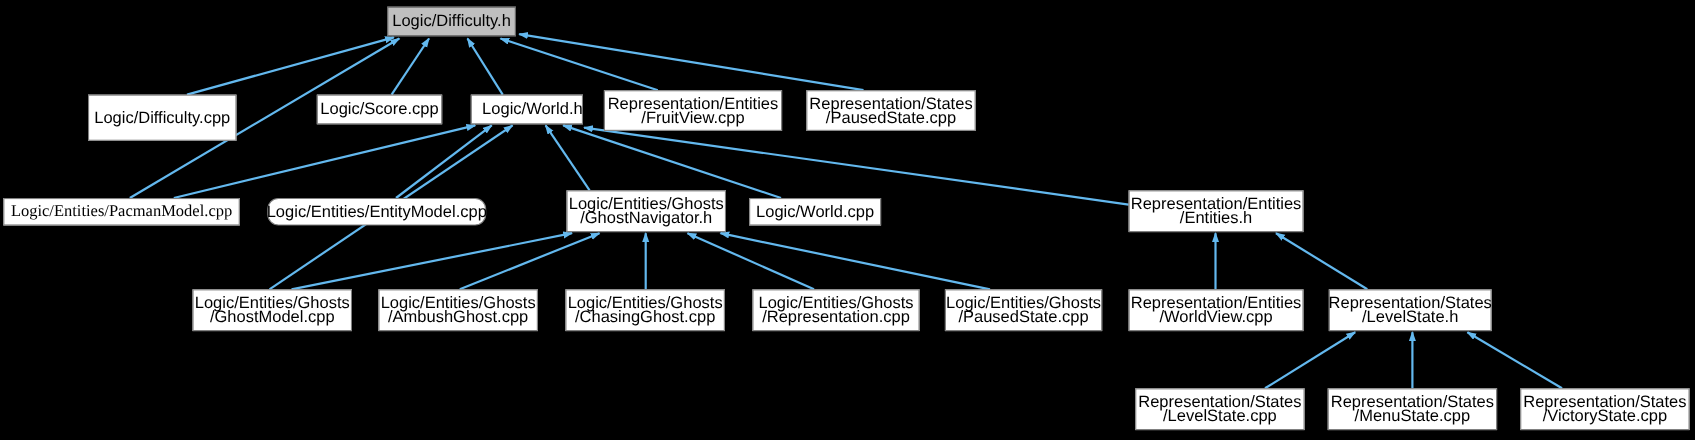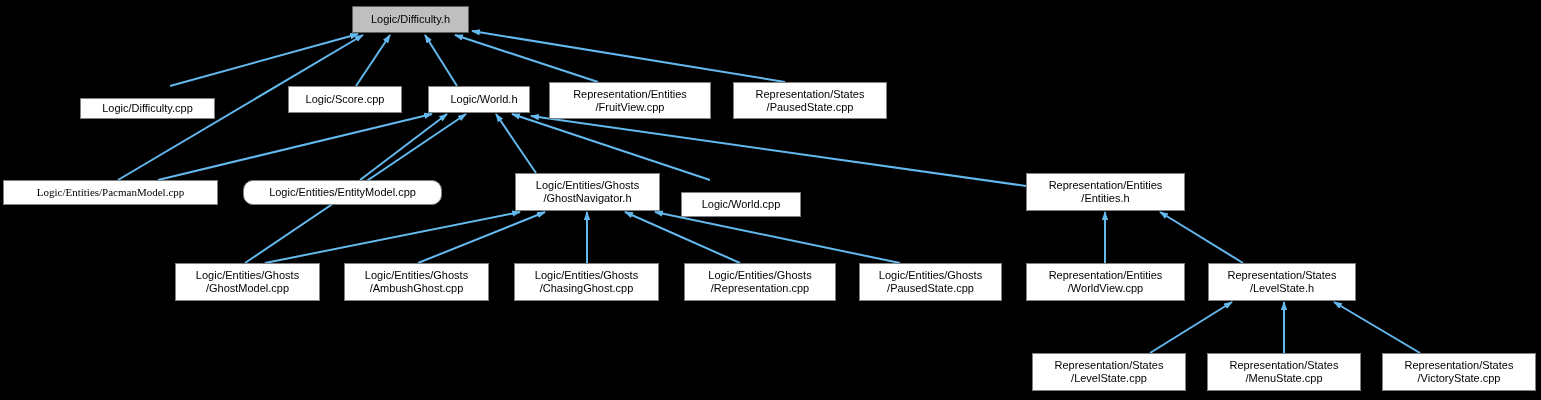--- a/index.html
+++ b/index.html
@@ -26,21 +26,21 @@
     top: 0;
     width: 1541px;
     height: 400px;
   }
   .node {
     position: absolute;
     box-sizing: border-box;
     border: 1px solid #808080;
     background: #ffffff;
     color: #000000;
-    font-size: 11px;
+    font-size: 15px;
     line-height: 13px;
     text-align: center;
     display: flex;
     flex-direction: column;
     align-items: center;
     justify-content: center;
     white-space: pre;
     letter-spacing: 0px;
     z-index: 5;
   }
@@ -82,29 +82,29 @@
         <line x1="900" y1="263" x2="655" y2="212" stroke="#63b8ee" stroke-width="2" marker-end="url(#arrowhead)"></line>
         <line x1="1105" y1="263" x2="1105" y2="212" stroke="#63b8ee" stroke-width="2" marker-end="url(#arrowhead)"></line>
         <line x1="1243" y1="263" x2="1160" y2="212" stroke="#63b8ee" stroke-width="2" marker-end="url(#arrowhead)"></line>
         <line x1="1150" y1="353" x2="1232" y2="302" stroke="#63b8ee" stroke-width="2" marker-end="url(#arrowhead)"></line>
         <line x1="1284" y1="353" x2="1284" y2="302" stroke="#63b8ee" stroke-width="2" marker-end="url(#arrowhead)"></line>
         <line x1="1420" y1="353" x2="1334" y2="302" stroke="#63b8ee" stroke-width="2" marker-end="url(#arrowhead)"></line>
       </g>
   </svg>
   <div id="nodes-layer">
       <div class="node root" style="left: 352px; top: 6px; width: 117px; height: 27px;"><span class="nline">Logic/Difficulty.h</span></div>
-      <div class="node" style="left: 80px; top: 86px; width: 135px; height: 21px; margin-top: 12px;"><span class="nline">Logic/Difficulty.cpp</span></div>
+      <div class="node" style="left: 80px; top: 86px; width: 135px; height: 42px;"><span class="nline">Logic/Difficulty.cpp</span></div>
       <div class="node" style="left: 288px; top: 86px; width: 114px; height: 27px; justify-content: center;"><span class="nline">Logic/Score.cpp</span></div>
       <div class="node" style="left: 428px; top: 86px; width: 102px; height: 27px; padding-left: 10px;"><span class="nline">Logic/World.h</span></div>
       <div class="node" style="left: 549px; top: 82px; width: 162px; height: 37px;"><span class="nline">Representation/Entities</span><span class="nline">/FruitView.cpp</span></div>
       <div class="node" style="left: 733px; top: 82px; width: 154px; height: 37px;"><span class="nline">Representation/States</span><span class="nline">/PausedState.cpp</span></div>
       <div class="node" style="left: 3px; top: 180px; width: 215px; height: 25px; font-family: Liberation Serif, serif;"><span class="nline">Logic/Entities/PacmanModel.cpp</span></div>
       <div class="node" style="left: 243px; top: 180px; width: 199px; height: 25px; border-radius: 10px;"><span class="nline">Logic/Entities/EntityModel.cpp</span></div>
       <div class="node" style="left: 515px; top: 173px; width: 145px; height: 38px;"><span class="nline">Logic/Entities/Ghosts</span><span class="nline">/GhostNavigator.h</span></div>
-      <div class="node" style="left: 681px; top: 192px; width: 120px; height: 25px;"><span class="nline">Logic/World.cpp</span></div>
+      <div class="node" style="left: 681px; top: 180px; width: 120px; height: 25px;"><span class="nline">Logic/World.cpp</span></div>
       <div class="node" style="left: 1026px; top: 173px; width: 159px; height: 38px;"><span class="nline">Representation/Entities</span><span class="nline">/Entities.h</span></div>
       <div class="node" style="left: 175px; top: 263px; width: 145px; height: 38px;"><span class="nline">Logic/Entities/Ghosts</span><span class="nline">/GhostModel.cpp</span></div>
       <div class="node" style="left: 344px; top: 263px; width: 145px; height: 38px;"><span class="nline">Logic/Entities/Ghosts</span><span class="nline">/AmbushGhost.cpp</span></div>
       <div class="node" style="left: 514px; top: 263px; width: 145px; height: 38px;"><span class="nline">Logic/Entities/Ghosts</span><span class="nline">/ChasingGhost.cpp</span></div>
       <div class="node" style="left: 684px; top: 263px; width: 152px; height: 38px;"><span class="nline">Logic/Entities/Ghosts</span><span class="nline">/Representation.cpp</span></div>
       <div class="node" style="left: 859px; top: 263px; width: 143px; height: 38px;"><span class="nline">Logic/Entities/Ghosts</span><span class="nline">/PausedState.cpp</span></div>
       <div class="node" style="left: 1026px; top: 263px; width: 159px; height: 38px;"><span class="nline">Representation/Entities</span><span class="nline">/WorldView.cpp</span></div>
       <div class="node" style="left: 1208px; top: 263px; width: 148px; height: 38px;"><span class="nline">Representation/States</span><span class="nline">/LevelState.h</span></div>
       <div class="node" style="left: 1032px; top: 353px; width: 154px; height: 38px;"><span class="nline">Representation/States</span><span class="nline">/LevelState.cpp</span></div>
       <div class="node" style="left: 1207px; top: 353px; width: 154px; height: 38px;"><span class="nline">Representation/States</span><span class="nline">/MenuState.cpp</span></div>

